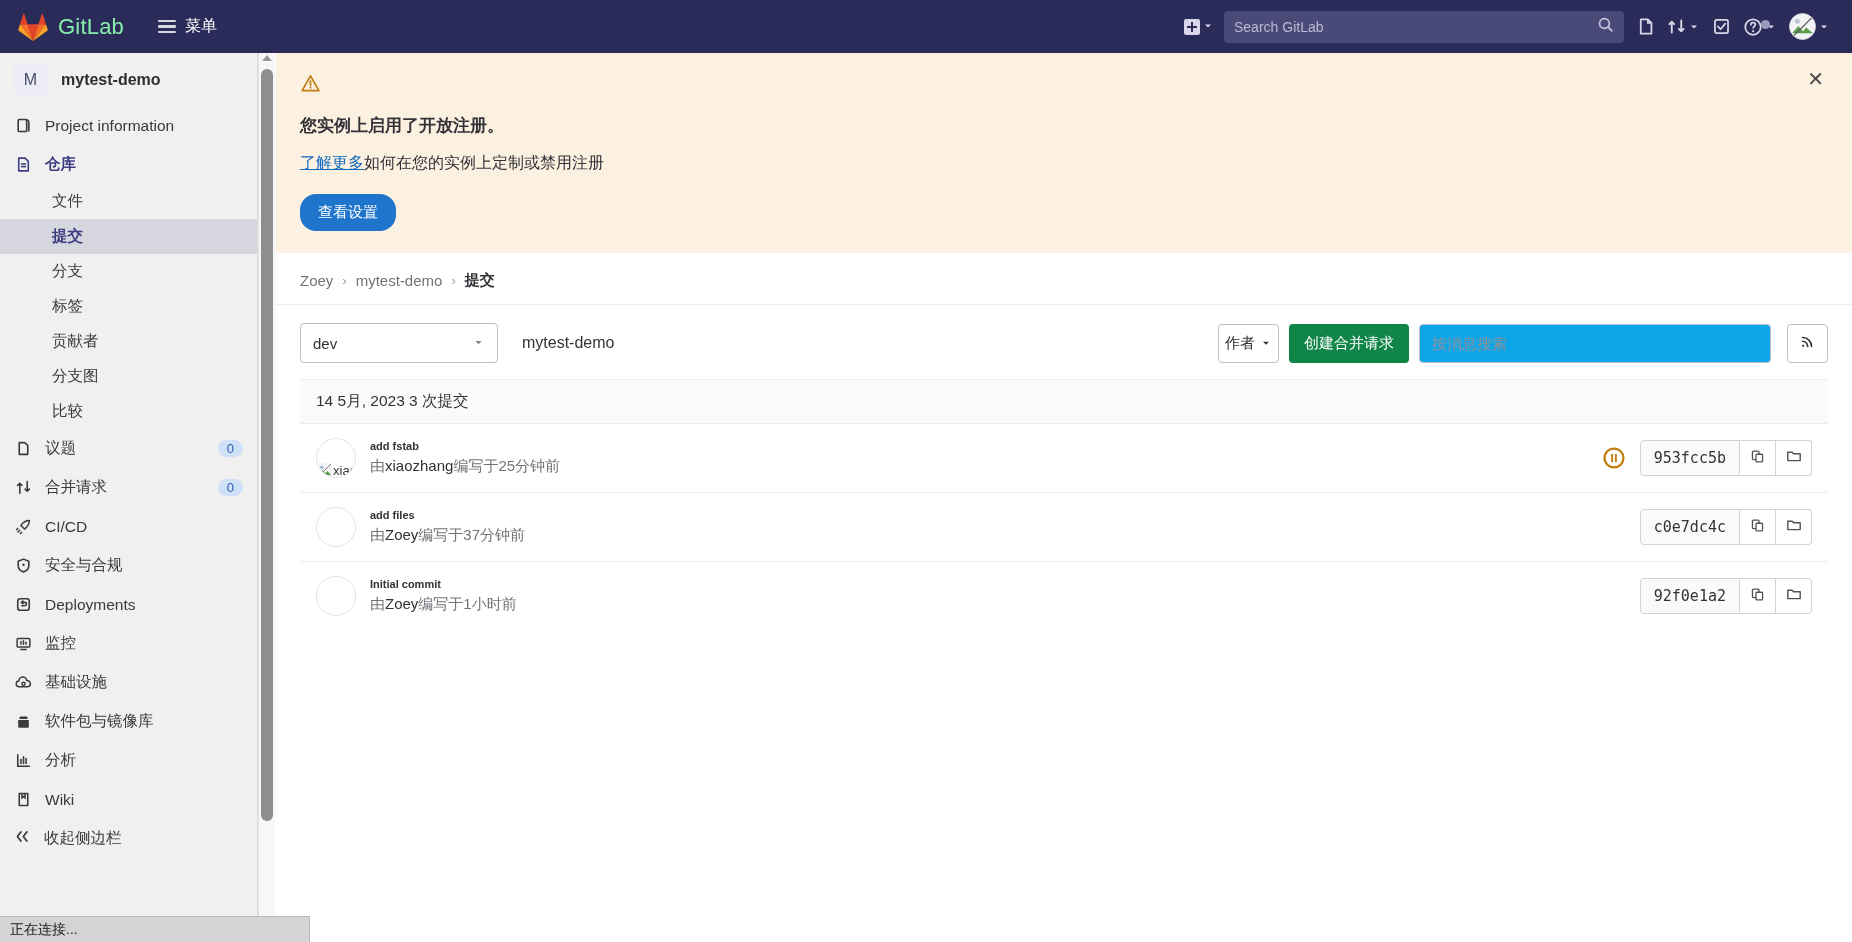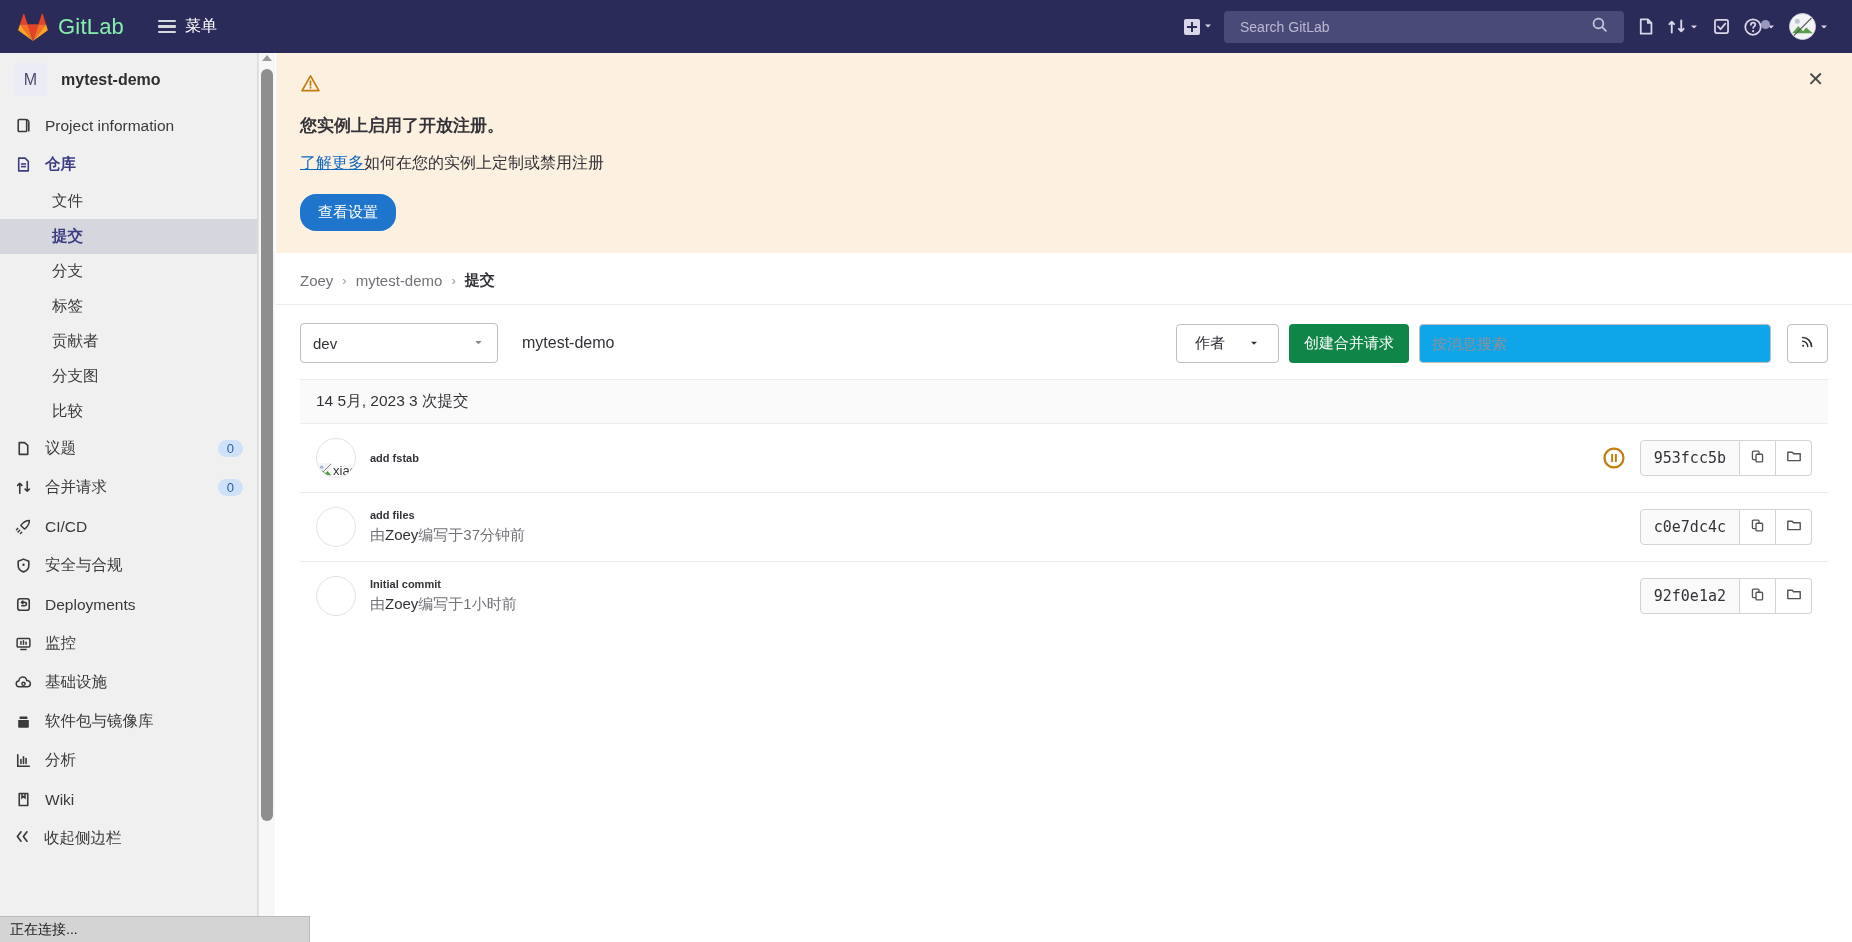--- a/index.html
+++ b/index.html
@@ -46,21 +46,21 @@
     position: relative;
   }
   .plus-box::before, .plus-box::after {
     content: ""; position: absolute; background: #2b2b59;
   }
   .plus-box::before { left: 7px; top: 3px; width: 2px; height: 10px; }
   .plus-box::after { top: 7px; left: 3px; height: 2px; width: 10px; }
 
   .searchbox {
     width: 400px; height: 32px; background: #4a4a78; border-radius: 4px;
-    display: flex; align-items: center; padding: 0 16px;
+    display: flex; align-items: center; padding: 0 10px;
     margin-right: 6px; cursor: text; justify-content: flex-end;
   }
   .searchbox .ph { color: #bbb9d3; font-size: 14px; flex: 1; }
 
   .avatar-top {
     width: 27px; height: 27px; border-radius: 50%;
     background: #e8e8ee; overflow: hidden;
     display: flex; align-items: center; justify-content: center;
     border: 1px solid #c9c9d6;
   }
@@ -165,21 +165,21 @@
   .branch-select {
     width: 198px; height: 40px; border: 1px solid #bfbfc3; border-radius: 4px;
     background: #fff; display: flex; align-items: center;
     padding: 0 12px; font-size: 15px; color: #333238; cursor: pointer;
   }
   .branch-select .cv { margin-left: auto; color: #89888d; }
   .repo-label { margin-left: 24px; font-size: 16px; color: #333238; }
   .tb-spacer { flex: 1; }
   .btn-author {
     height: 39px; border: 1px solid #bfbfc3; border-radius: 4px; background: #fff;
-    display: flex; align-items: center; gap: 23px; padding: 0 18px;
+    display: flex; align-items: center; gap: 5px; padding: 0 6px;
     font-size: 15px; color: #333238; cursor: pointer;
   }
   .btn-mr {
     height: 39px; background: #108548; color: #fff; border: none; border-radius: 4px;
     font-size: 15px; padding: 0 15px; margin-left: 10px; cursor: pointer;
   }
   .msg-search {
     width: 352px; height: 39px; border: 1px solid #bfbfc3; border-radius: 4px;
     background: #0ea5e9; padding: 0 12px; font-size: 15px; color: #333238;
     margin-left: 10px; outline: none;
@@ -595,20 +595,21 @@
             <rect width="16" height="16" fill="#f5f5f7"></rect>
             <path d="M1 13l4.6-5.4L9 11l2.2-2.6L15 13z" fill="#4e9b3f"></path>
             <circle cx="5" cy="4.4" r="1.8" fill="#9fb9d4"></circle>
             <line x1="1" y1="15" x2="15" y2="1" stroke="#777" stroke-width="1"></line>
           </svg>
           <span>xiao</span>
         </span>
       </div>
       <div class="c-body">
         <div class="c-title">add fstab</div>
+        <div class="c-meta"><span>由</span><span class="auth">xiaozhang</span><span>编写于25分钟前</span></div>
       </div>
       <div class="c-right">
         <span class="pipeline-ico">
           <svg width="24" height="24" viewBox="0 0 16 16" fill="none" stroke="#c17d10" stroke-width="1.5">
             <circle cx="8" cy="8" r="6.3"></circle>
             <rect x="6.1" y="5.3" width="1.3" height="5.4" fill="#c17d10" stroke="none"></rect>
             <rect x="8.6" y="5.3" width="1.3" height="5.4" fill="#c17d10" stroke="none"></rect>
           </svg>
         </span>
         <div class="sha-group">

